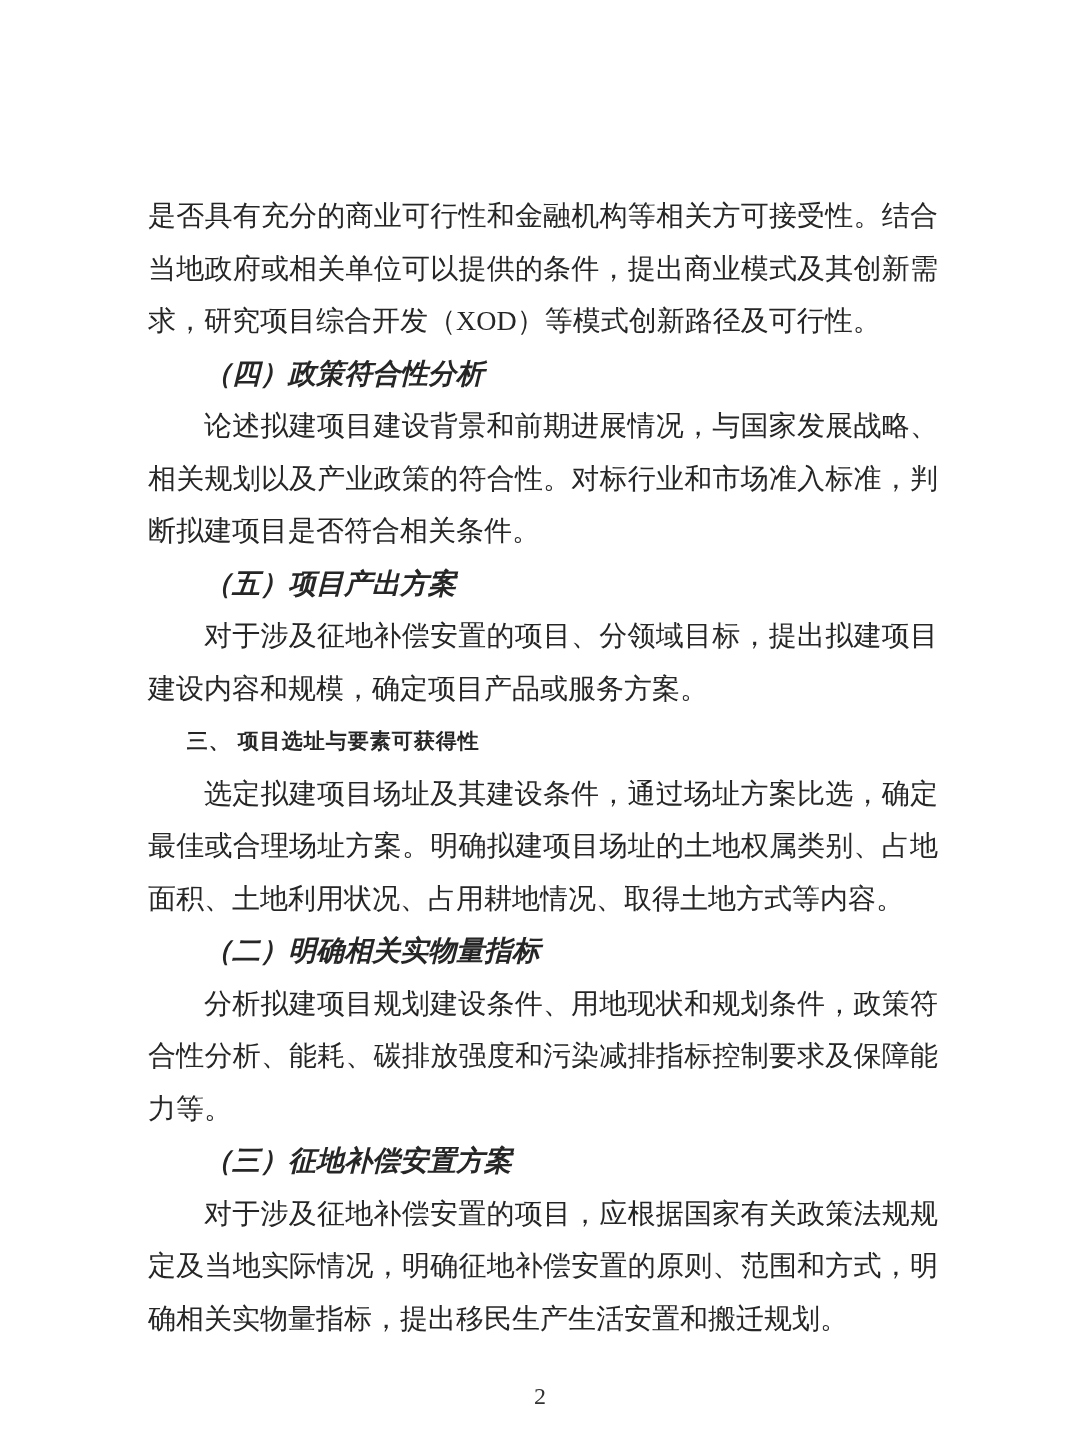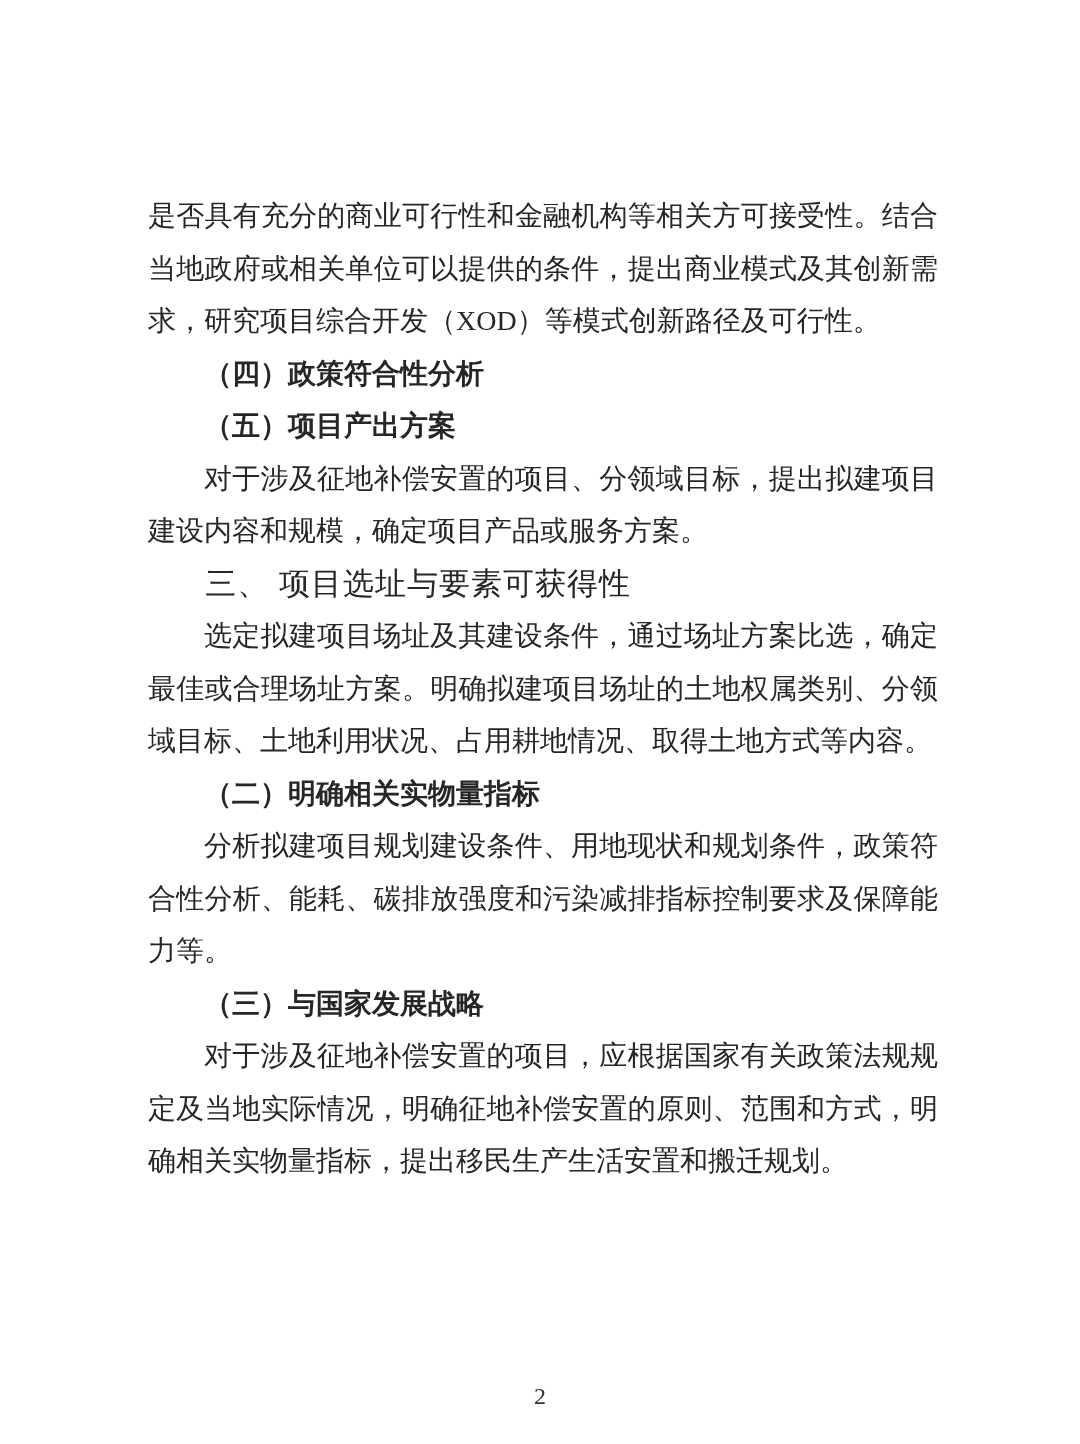--- a/index.html
+++ b/index.html
@@ -33,26 +33,27 @@
   }
   p.body-continued {
     text-indent: 0;
   }
   p.body {
     text-indent: 2em;
   }
   p.sub-heading {
     text-indent: 2em;
     font-weight: bold;
+    font-style: italic;
   }
   p.section-heading {
     text-indent: 1.85em;
-    font-weight: normal;
+    font-weight: bold;
     font-family: "Liberation Sans", sans-serif;
-    font-size: 31px;
+    font-size: 21px;
     letter-spacing: 1px;
   }
   .footer {
     position: absolute;
     left: 0;
     right: 0;
     top: 1383px;
     text-align: center;
   }
   .page-number {
@@ -61,25 +62,26 @@
     font-family: "Liberation Serif", serif;
   }
 </style>
 </head>
 <body>
 
 <div class="page">
   <div class="content" id="content">
       <p class="body-continued">是否具有充分的商业可行性和金融机构等相关方可接受性。结合当地政府或相关单位可以提供的条件，提出商业模式及其创新需求，研究项目综合开发（XOD）等模式创新路径及可行性。</p>
       <p class="sub-heading">（四）政策符合性分析</p>
+      <p class="body">论述拟建项目建设背景和前期进展情况，与国家发展战略、相关规划以及产业政策的符合性。对标行业和市场准入标准，判断拟建项目是否符合相关条件。</p>
       <p class="sub-heading">（五）项目产出方案</p>
       <p class="body">对于涉及征地补偿安置的项目、分领域目标，提出拟建项目建设内容和规模，确定项目产品或服务方案。</p>
       <p class="section-heading">三、 项目选址与要素可获得性</p>
-      <p class="body">选定拟建项目场址及其建设条件，通过场址方案比选，确定最佳或合理场址方案。明确拟建项目场址的土地权属类别、分领域目标、土地利用状况、占用耕地情况、取得土地方式等内容。</p>
+      <p class="body">选定拟建项目场址及其建设条件，通过场址方案比选，确定最佳或合理场址方案。明确拟建项目场址的土地权属类别、占地面积、土地利用状况、占用耕地情况、取得土地方式等内容。</p>
       <p class="sub-heading">（二）明确相关实物量指标</p>
       <p class="body">分析拟建项目规划建设条件、用地现状和规划条件，政策符合性分析、能耗、碳排放强度和污染减排指标控制要求及保障能力等。</p>
-      <p class="sub-heading">（三）与国家发展战略</p>
+      <p class="sub-heading">（三）征地补偿安置方案</p>
       <p class="body">对于涉及征地补偿安置的项目，应根据国家有关政策法规规定及当地实际情况，明确征地补偿安置的原则、范围和方式，明确相关实物量指标，提出移民生产生活安置和搬迁规划。</p>
     </div>
   <div class="footer">
     <span class="page-number">2</span>
   </div>
 </div>
 
 </body></html>

